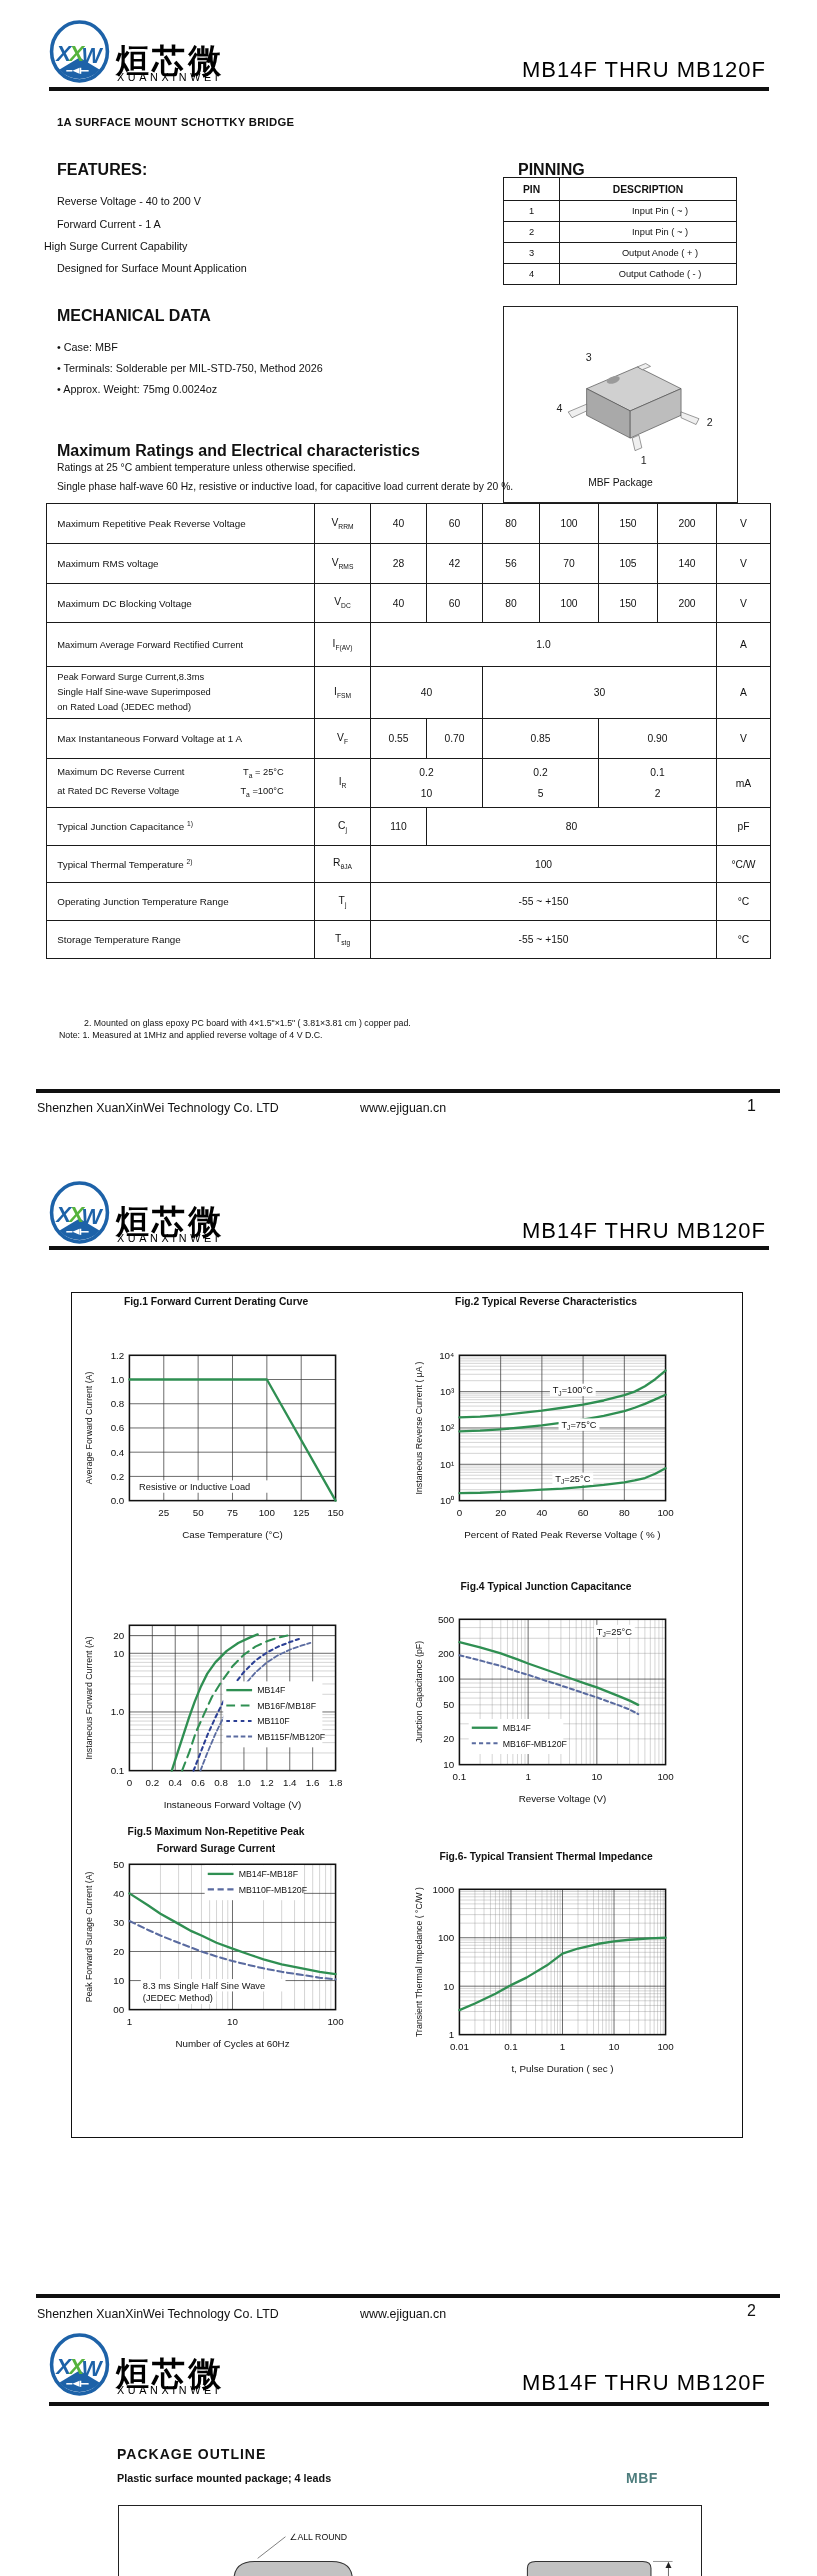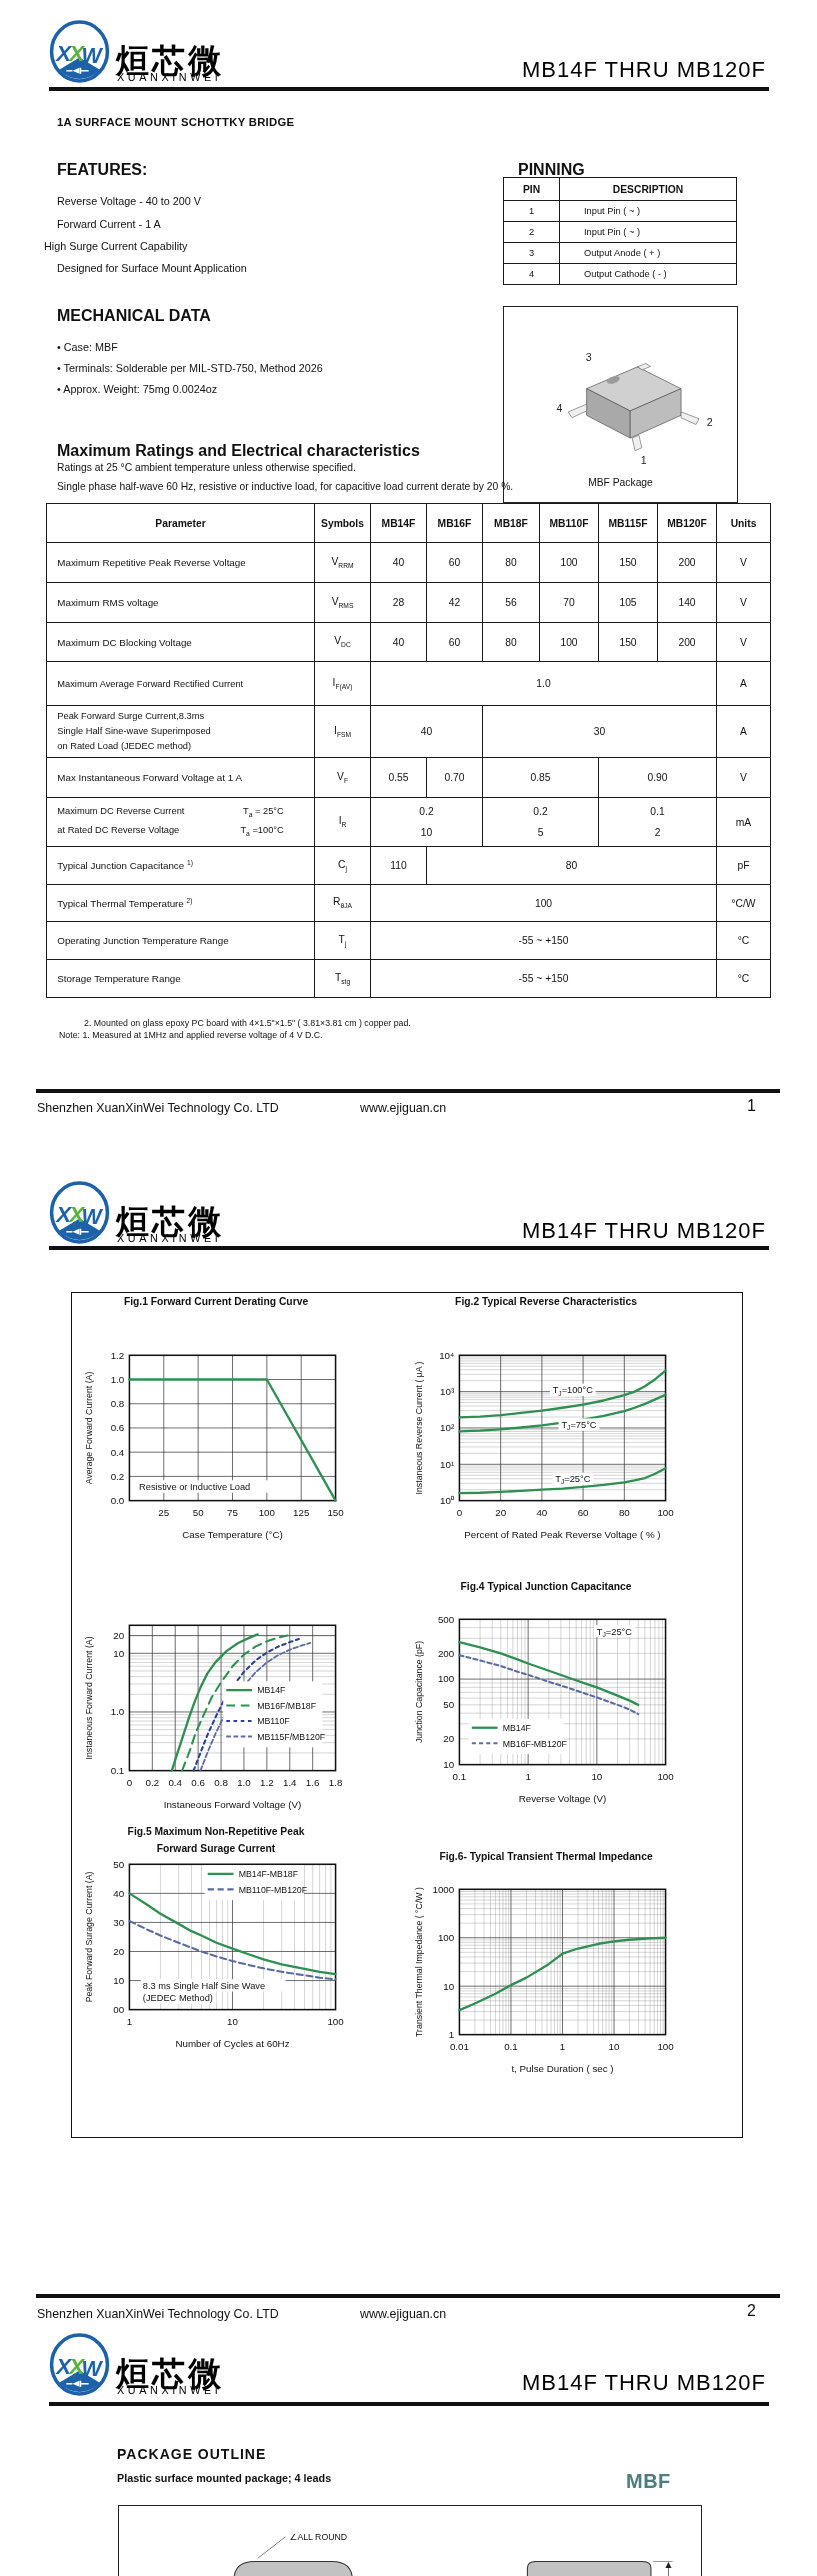--- a/index.html
+++ b/index.html
@@ -20,30 +20,30 @@
   table{border-collapse:collapse;table-layout:fixed;background:#fff;}
   .dt{border:1.5px solid #1a1a1a;}
   .dt td{border:1px solid #1a1a1a;font-size:10.3px;text-align:center;vertical-align:middle;padding:0;}
   .dt td.param{text-align:left;padding:3.1px 5.2px 3.1px 10.3px;font-size:9.8px;}
   .dt td.hd{font-weight:bold;font-size:10.3px;}
   sub{font-size:6.7px;}
   sup{font-size:6.7px;}
   .pline{display:flex;justify-content:space-between;padding-right:25px;}
   .two-line div{line-height:1.1;}
   .pin-table td{font-size:9.3px;height:20px;}
-  .pin-table td.desc{text-align:left;padding-left:24px;}
+  .pin-table td.desc{text-align:center;padding-left:24px;}
   
   .figbox{position:absolute;border:1.5px solid #111;background:#fff;}
   .fig{position:absolute;width:268px;}
   .fig-title{font-size:10.3px;font-weight:bold;text-align:center;line-height:16.5px;}
   .boxed{position:absolute;border:1.3px solid #222;background:#fff;}
   .footer-co{font-size:12.4px;}
   .footer-url{font-size:12.4px;}
   .footer-pg{font-size:16px;}
-  .badge{font-size:20px;font-weight:bold;letter-spacing:0.5px;color:#4e7d7d;}
+  .badge{font-size:14px;font-weight:bold;letter-spacing:0.5px;color:#4e7d7d;}
   .cap{font-size:10.3px;text-align:center;}
 </style>
 </head>
 <body>
 
 <div id="canvas">
 
   <div class="abs" style="left:49px;top:19.6px;width:721px;height:67px;">
     <svg class="abs" style="left:0;top:0" width="61" height="64" viewBox="0 0 120 126">
       <ellipse cx="60" cy="62" rx="55" ry="58" fill="#fff" stroke="#1d62a8" stroke-width="7"></ellipse>
@@ -169,31 +169,20 @@
         <col style="width:56px">
         <col style="width:56px">
         <col style="width:56px">
         <col style="width:57px">
         <col style="width:59px">
         <col style="width:59px">
         <col style="width:59px">
         <col style="width:54px">
       </colgroup>
     <tbody>
-        <tr style="height:39px">
-      <td class="hd">Parameter</td>
-      <td class="hd">Symbols</td>
-      <td class="hd">MB14F</td>
-      <td class="hd">MB16F</td>
-      <td class="hd">MB18F</td>
-      <td class="hd">MB110F</td>
-      <td class="hd">MB115F</td>
-      <td class="hd">MB120F</td>
-      <td class="hd">Units</td>
-    </tr>
     <tr style="height:40px">
       <td class="param">Maximum Repetitive Peak Reverse Voltage</td>
       <td><span>V</span><sub>RRM</sub></td>
       <td>40</td>
       <td>60</td>
       <td>80</td>
       <td>100</td>
       <td>150</td>
       <td>200</td>
       <td>V</td>

